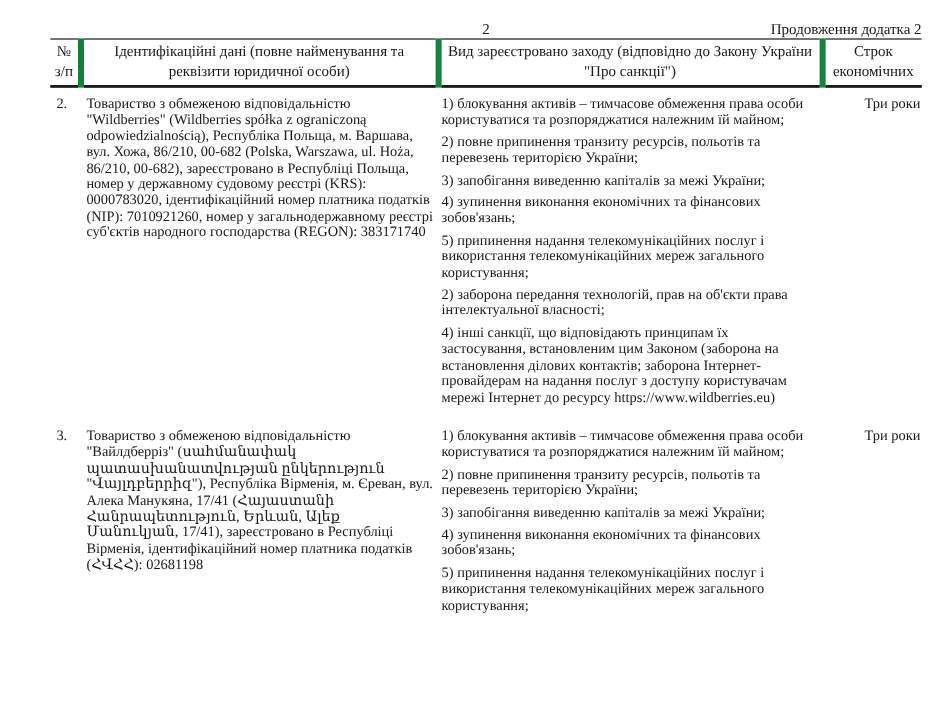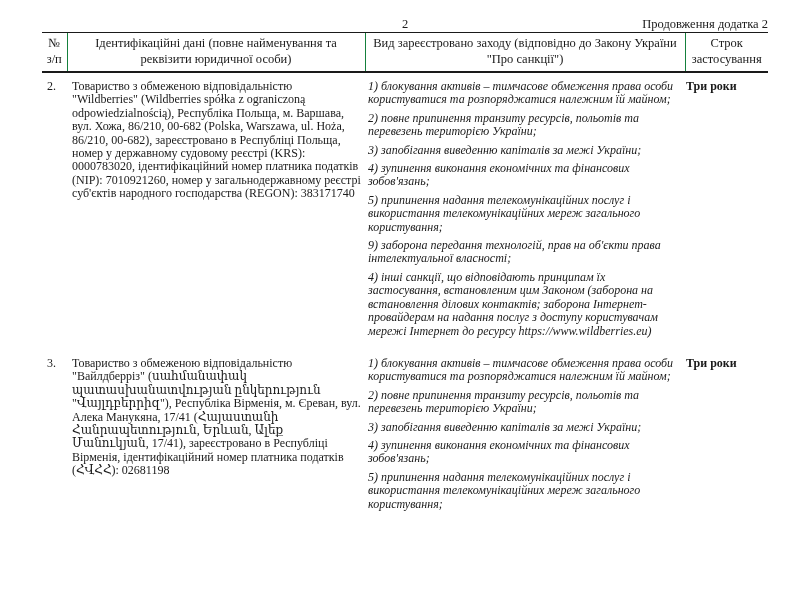--- a/index.html
+++ b/index.html
@@ -47,39 +47,38 @@
   th {
     font-weight: normal;
     font-size: 12.5px;
     line-height: 15.5px;
     text-align: center;
     vertical-align: middle;
     padding: 3px 2px 4px 2px;
     border-top: 1px solid #1a1a1a;
     border-bottom: 2px solid #1a1a1a;
   }
-  th + th { border-left: 1px solid #15803d; }
+  th + th { border-left: 5px solid #15803d; }
   td {
     font-size: 12px;
     line-height: 13.4px;
     vertical-align: top;
     padding-top: 7px;
   }
   tr.row-gap td { padding-bottom: 12px; }
   td.cell-num   { padding-left: 5px; }
   td.cell-identity { padding-left: 5px; padding-right: 4px; }
   td.cell-measures { padding-left: 0; }
   td.cell-measures p {
     margin: 0 0 5px 0;
     padding-left: 3px;
     padding-right: 4px;
-    font-style: italic;
   }
   td.cell-measures p:last-child { margin-bottom: 0; }
-  td.cell-term { text-align: left; padding-left: 1px; padding-right: 1px; font-weight: bold; }
+  td.cell-term { text-align: right; padding-left: 1px; padding-right: 1px; }
 </style>
 </head>
 <body>
 
 <div class="page">
 
   <div class="page-header">
     <span class="page-number">2</span>
     <span class="continuation">Продовження додатка 2</span>
   </div>
@@ -89,34 +88,34 @@
       <col class="c-num">
         <col class="c-identity">
         <col class="c-measure">
         <col class="c-term">
     </colgroup>
     <thead>
       <tr>
         <th>№ з/п</th>
         <th>Ідентифікаційні дані (повне найменування та реквізити юридичної особи)</th>
         <th>Вид зареєстровано заходу (відповідно до Закону України "Про санкції")</th>
-        <th>Строк застосування</th>
+        <th>Строк економічних</th>
       </tr>
     </thead>
     <tbody>
       <tr class="row-gap">
         <td class="cell-num">2.</td>
         <td class="cell-identity">Товариство з обмеженою відповідальністю "Wildberries" (Wildberries spółka z ograniczoną odpowiedzialnością), Республіка Польща, м. Варшава, вул. Хожа, 86/210, 00-682 (Polska, Warszawa, ul. Hoża, 86/210, 00-682), зареєстровано в Республіці Польща, номер у державному судовому реєстрі (KRS): 0000783020, ідентифікаційний номер платника податків (NIP): 7010921260, номер у загальнодержавному реєстрі суб'єктів народного господарства (REGON): 383171740</td>
         <td class="cell-measures">
           <p>1) блокування активів – тимчасове обмеження права особи користуватися та розпоряджатися належним їй майном;</p>
           <p>2) повне припинення транзиту ресурсів, польотів та перевезень територією України;</p>
           <p>3) запобігання виведенню капіталів за межі України;</p>
           <p>4) зупинення виконання економічних та фінансових зобов'язань;</p>
           <p>5) припинення надання телекомунікаційних послуг і використання телекомунікаційних мереж загального користування;</p>
-          <p>9) заборона передання технологій, прав на об'єкти права інтелектуальної власності;</p>
+          <p>2) заборона передання технологій, прав на об'єкти права інтелектуальної власності;</p>
           <p>4) інші санкції, що відповідають принципам їх застосування, встановленим цим Законом (заборона на встановлення ділових контактів; заборона Інтернет-провайдерам на надання послуг з доступу користувачам мережі Інтернет до ресурсу https://www.wildberries.eu)</p>
         </td>
         <td class="cell-term">Три роки</td>
       </tr>
       <tr>
         <td class="cell-num">3.</td>
         <td class="cell-identity">Товариство з обмеженою відповідальністю "Вайлдберріз" (սահմանափակ պատասխանատվության ընկերություն "Վայլդբերրիզ"), Республіка Вірменія, м. Єреван, вул. Алека Манукяна, 17/41 (Հայաստանի Հանրապետություն, Երևան, Ալեք Մանուկյան, 17/41), зареєстровано в Республіці Вірменія, ідентифікаційний номер платника податків (ՀՎՀՀ): 02681198</td>
         <td class="cell-measures">
           <p>1) блокування активів – тимчасове обмеження права особи користуватися та розпоряджатися належним їй майном;</p>
           <p>2) повне припинення транзиту ресурсів, польотів та перевезень територією України;</p>

